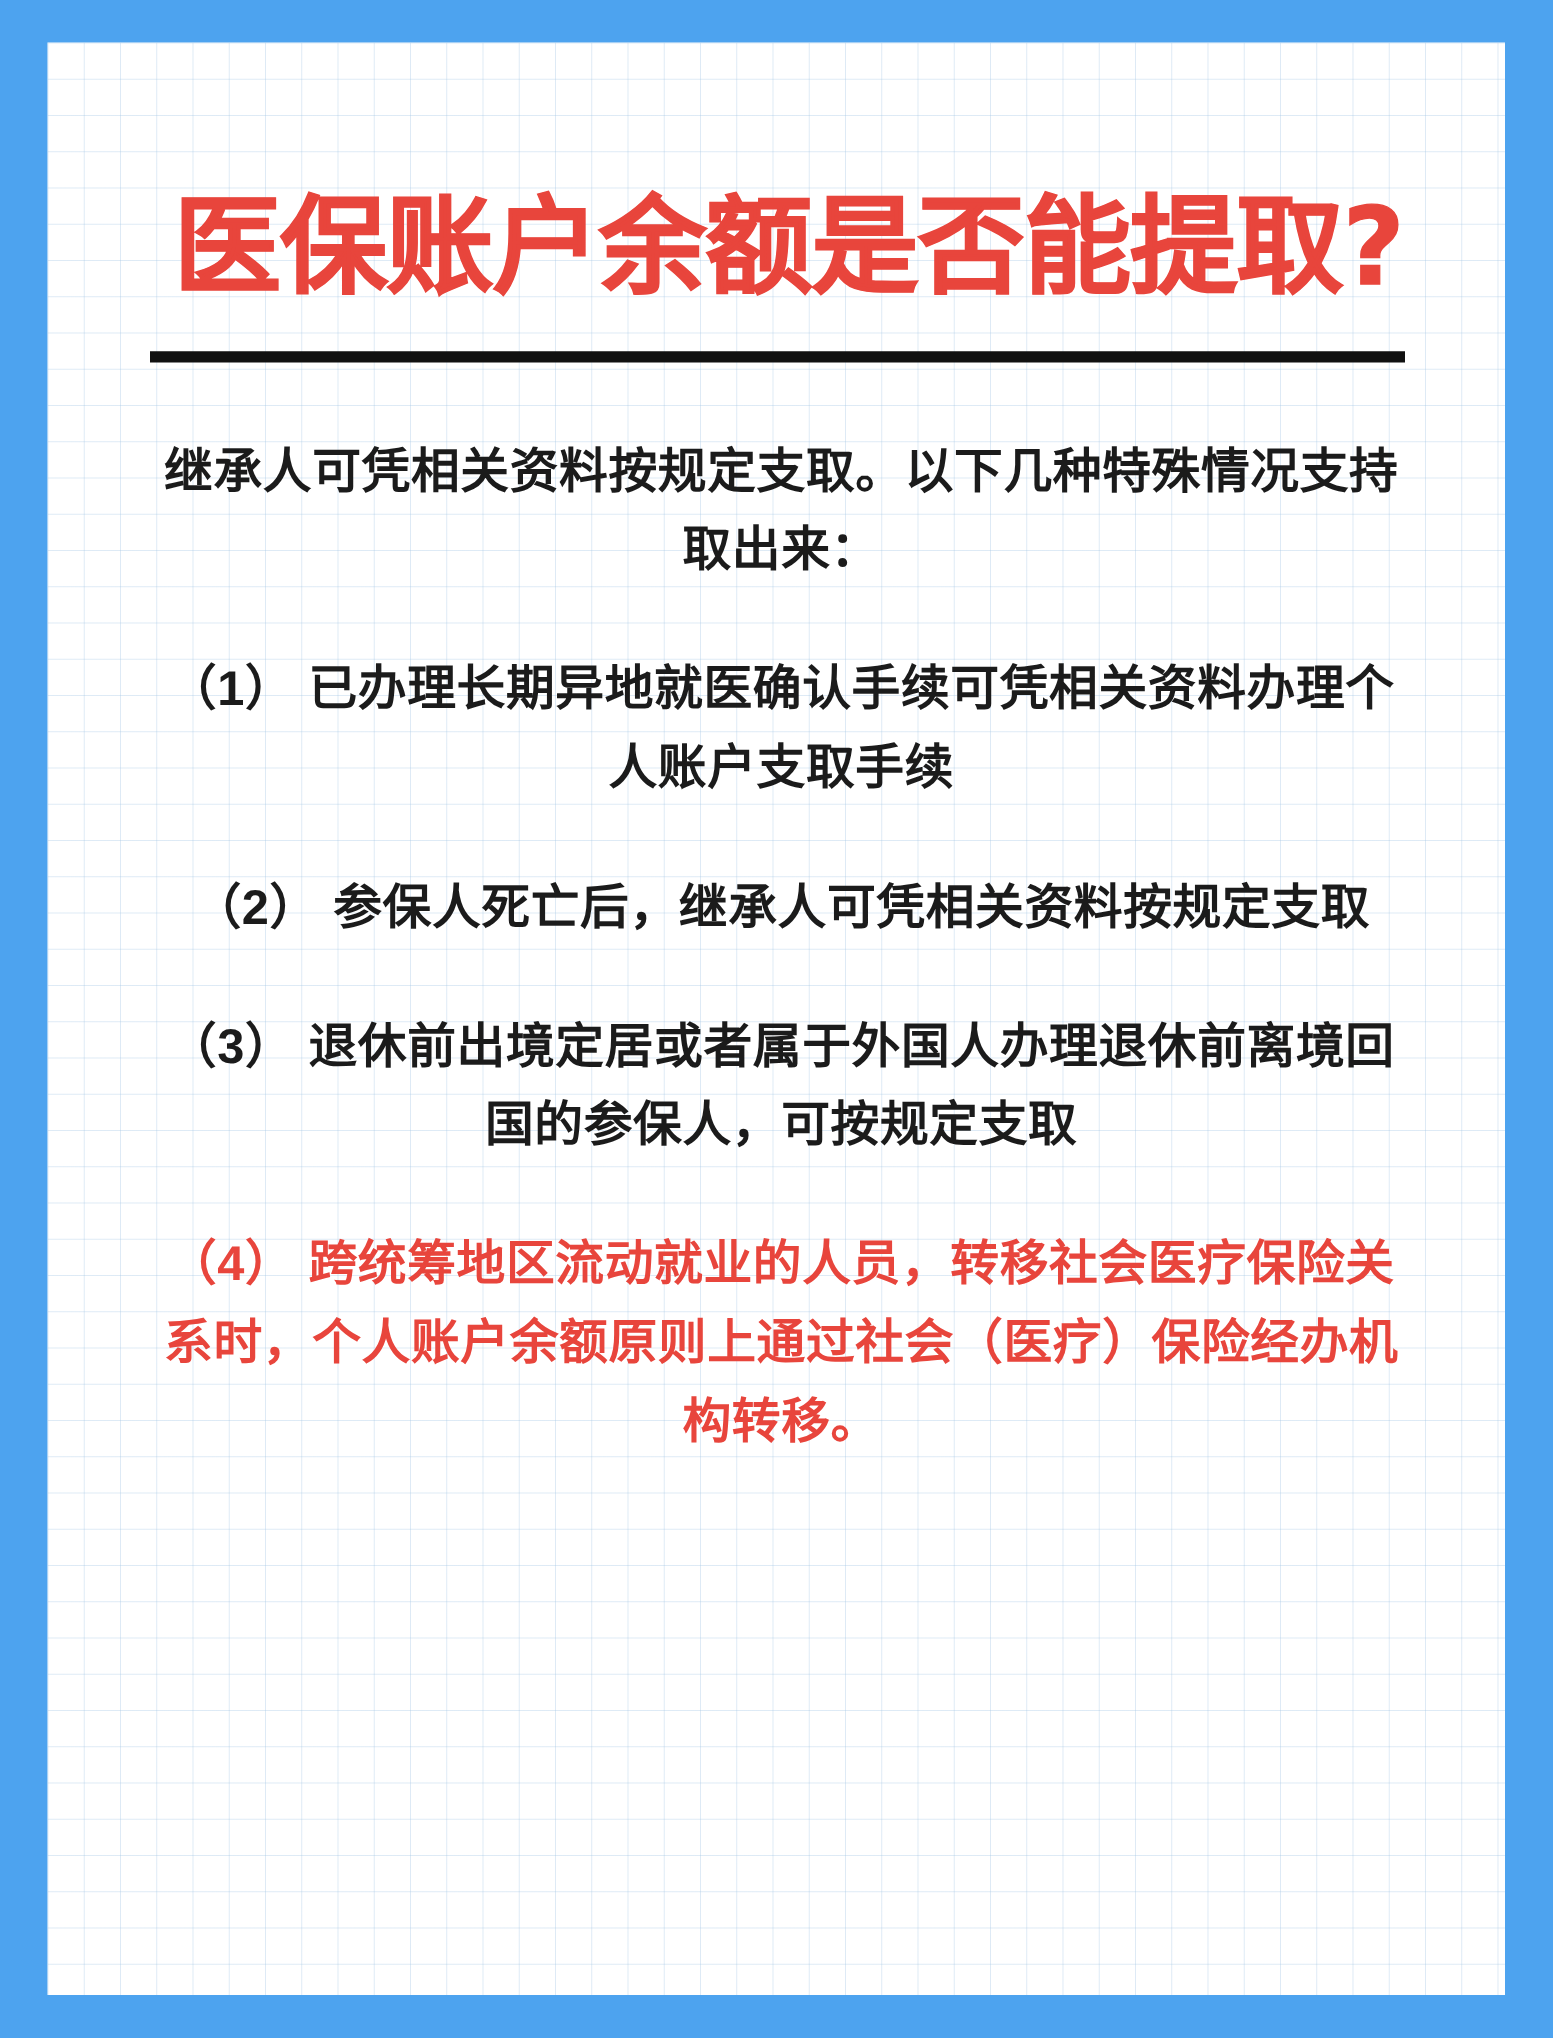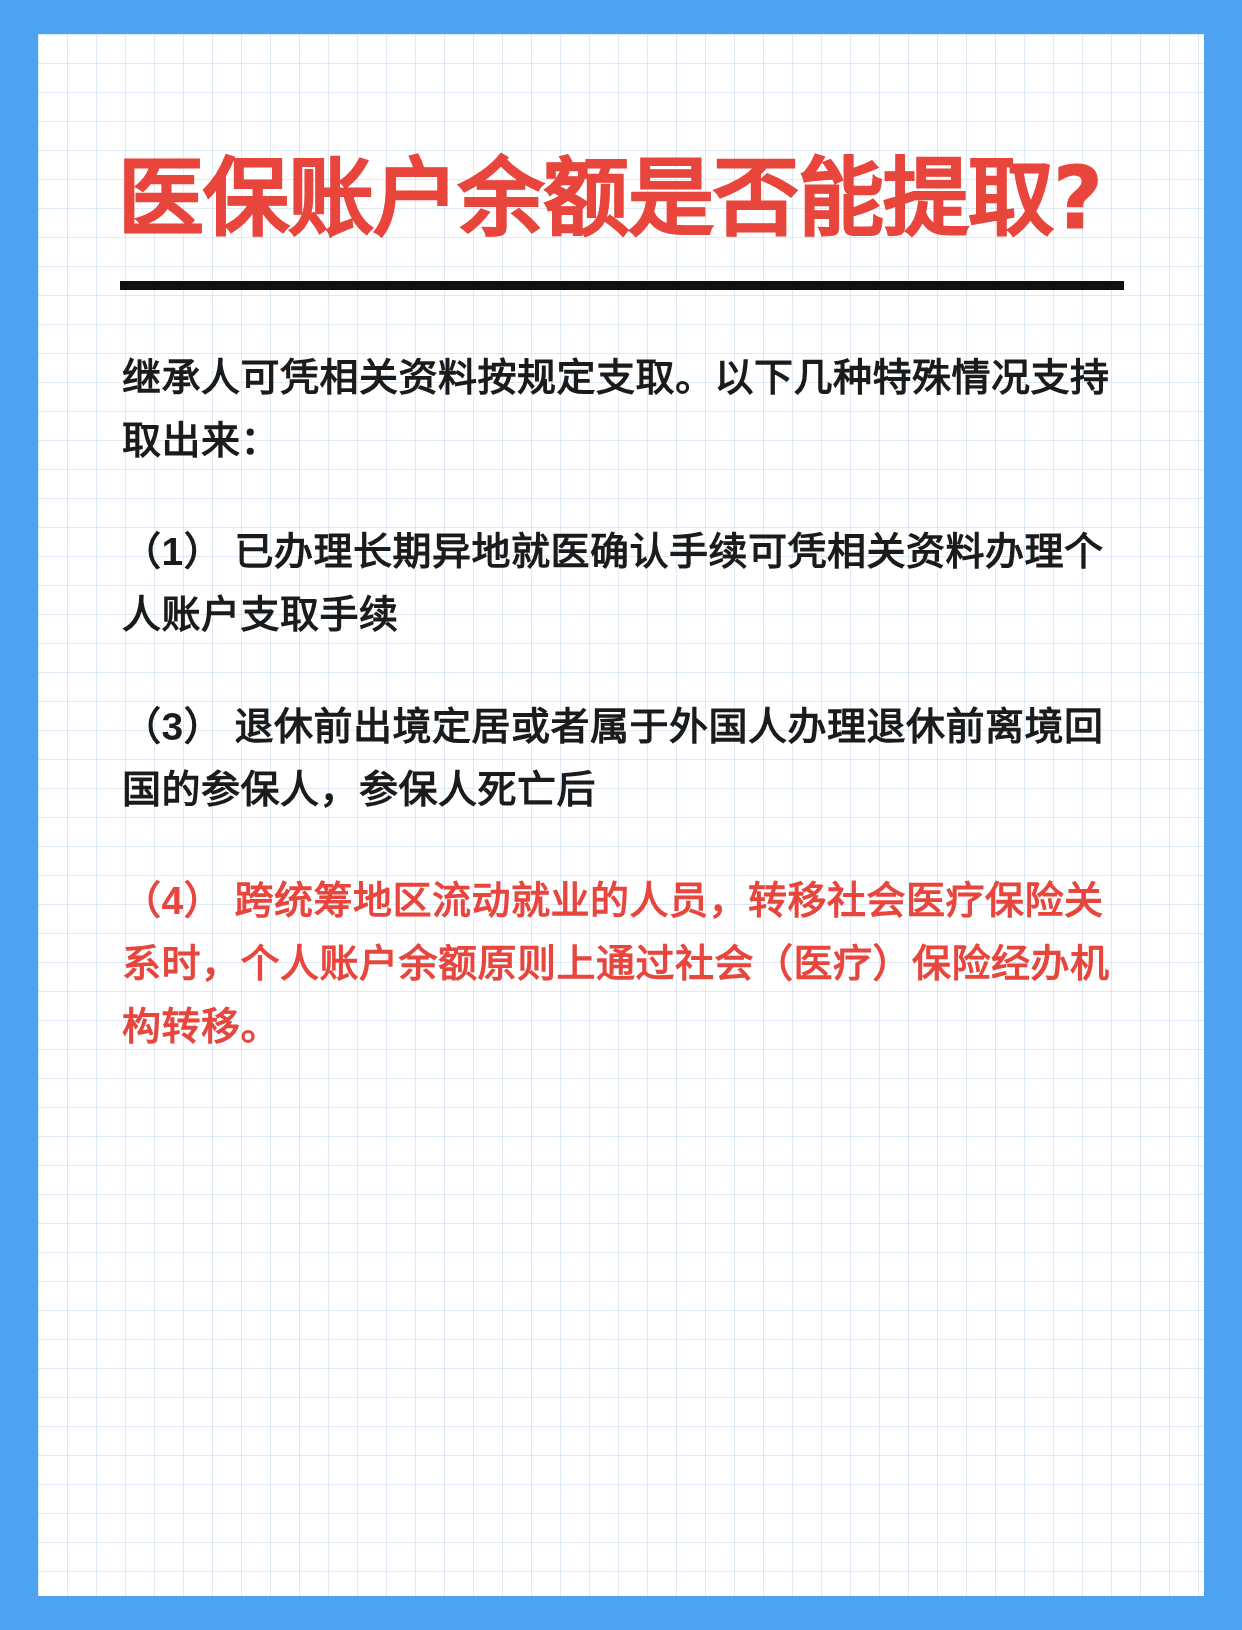--- a/index.html
+++ b/index.html
@@ -19,20 +19,21 @@
     top: 34px;
     width: 1166px;
     height: 1562px;
     background: #ffffff;
     background-image:
       linear-gradient(to right, rgba(168,200,230,0.38) 1px, transparent 1px),
       linear-gradient(to bottom, rgba(168,200,230,0.38) 1px, transparent 1px);
     background-size: 29px 29px;
     box-sizing: border-box;
     overflow: hidden;
+    text-align: center;
   }
   .content {
     position: absolute;
     left: 0;
     top: 0;
     width: 100%;
     height: 100%;
     padding: 0 60px;
     box-sizing: border-box;
   }
@@ -90,24 +91,28 @@
 
     <div class="rule"></div>
 
     <p class="body-text">继承人可凭相关资料按规定支取。以下几种特殊情况支持取出来：</p>
 
     <p class="para para-gap" style="color: rgb(27, 27, 27);">
       <span class="lead">（1）</span>
       <span>已办理长期异地就医确认手续可凭相关资料办理个人账户支取手续</span>
     </p>
 
+    <p class="para para-gap" style="color: rgb(27, 27, 27);">
+      <span class="lead">（2）</span>
+      <span>参保人死亡后，继承人可凭相关资料按规定支取</span>
+    </p>
 
     <p class="para para-gap" style="color: rgb(27, 27, 27);">
       <span class="lead">（3）</span>
-      <span>退休前出境定居或者属于外国人办理退休前离境回国的参保人，参保人死亡后</span>
+      <span>退休前出境定居或者属于外国人办理退休前离境回国的参保人，可按规定支取</span>
     </p>
 
     <p class="para para-gap" style="color: rgb(232, 69, 60);">
       <span class="lead">（4）</span>
       <span class="highlight-text">跨统筹地区流动就业的人员，转移社会医疗保险关系时，个人账户余额原则上通过社会（医疗）保险经办机构转移。</span>
     </p>
 
   </div>
 </div>
 

